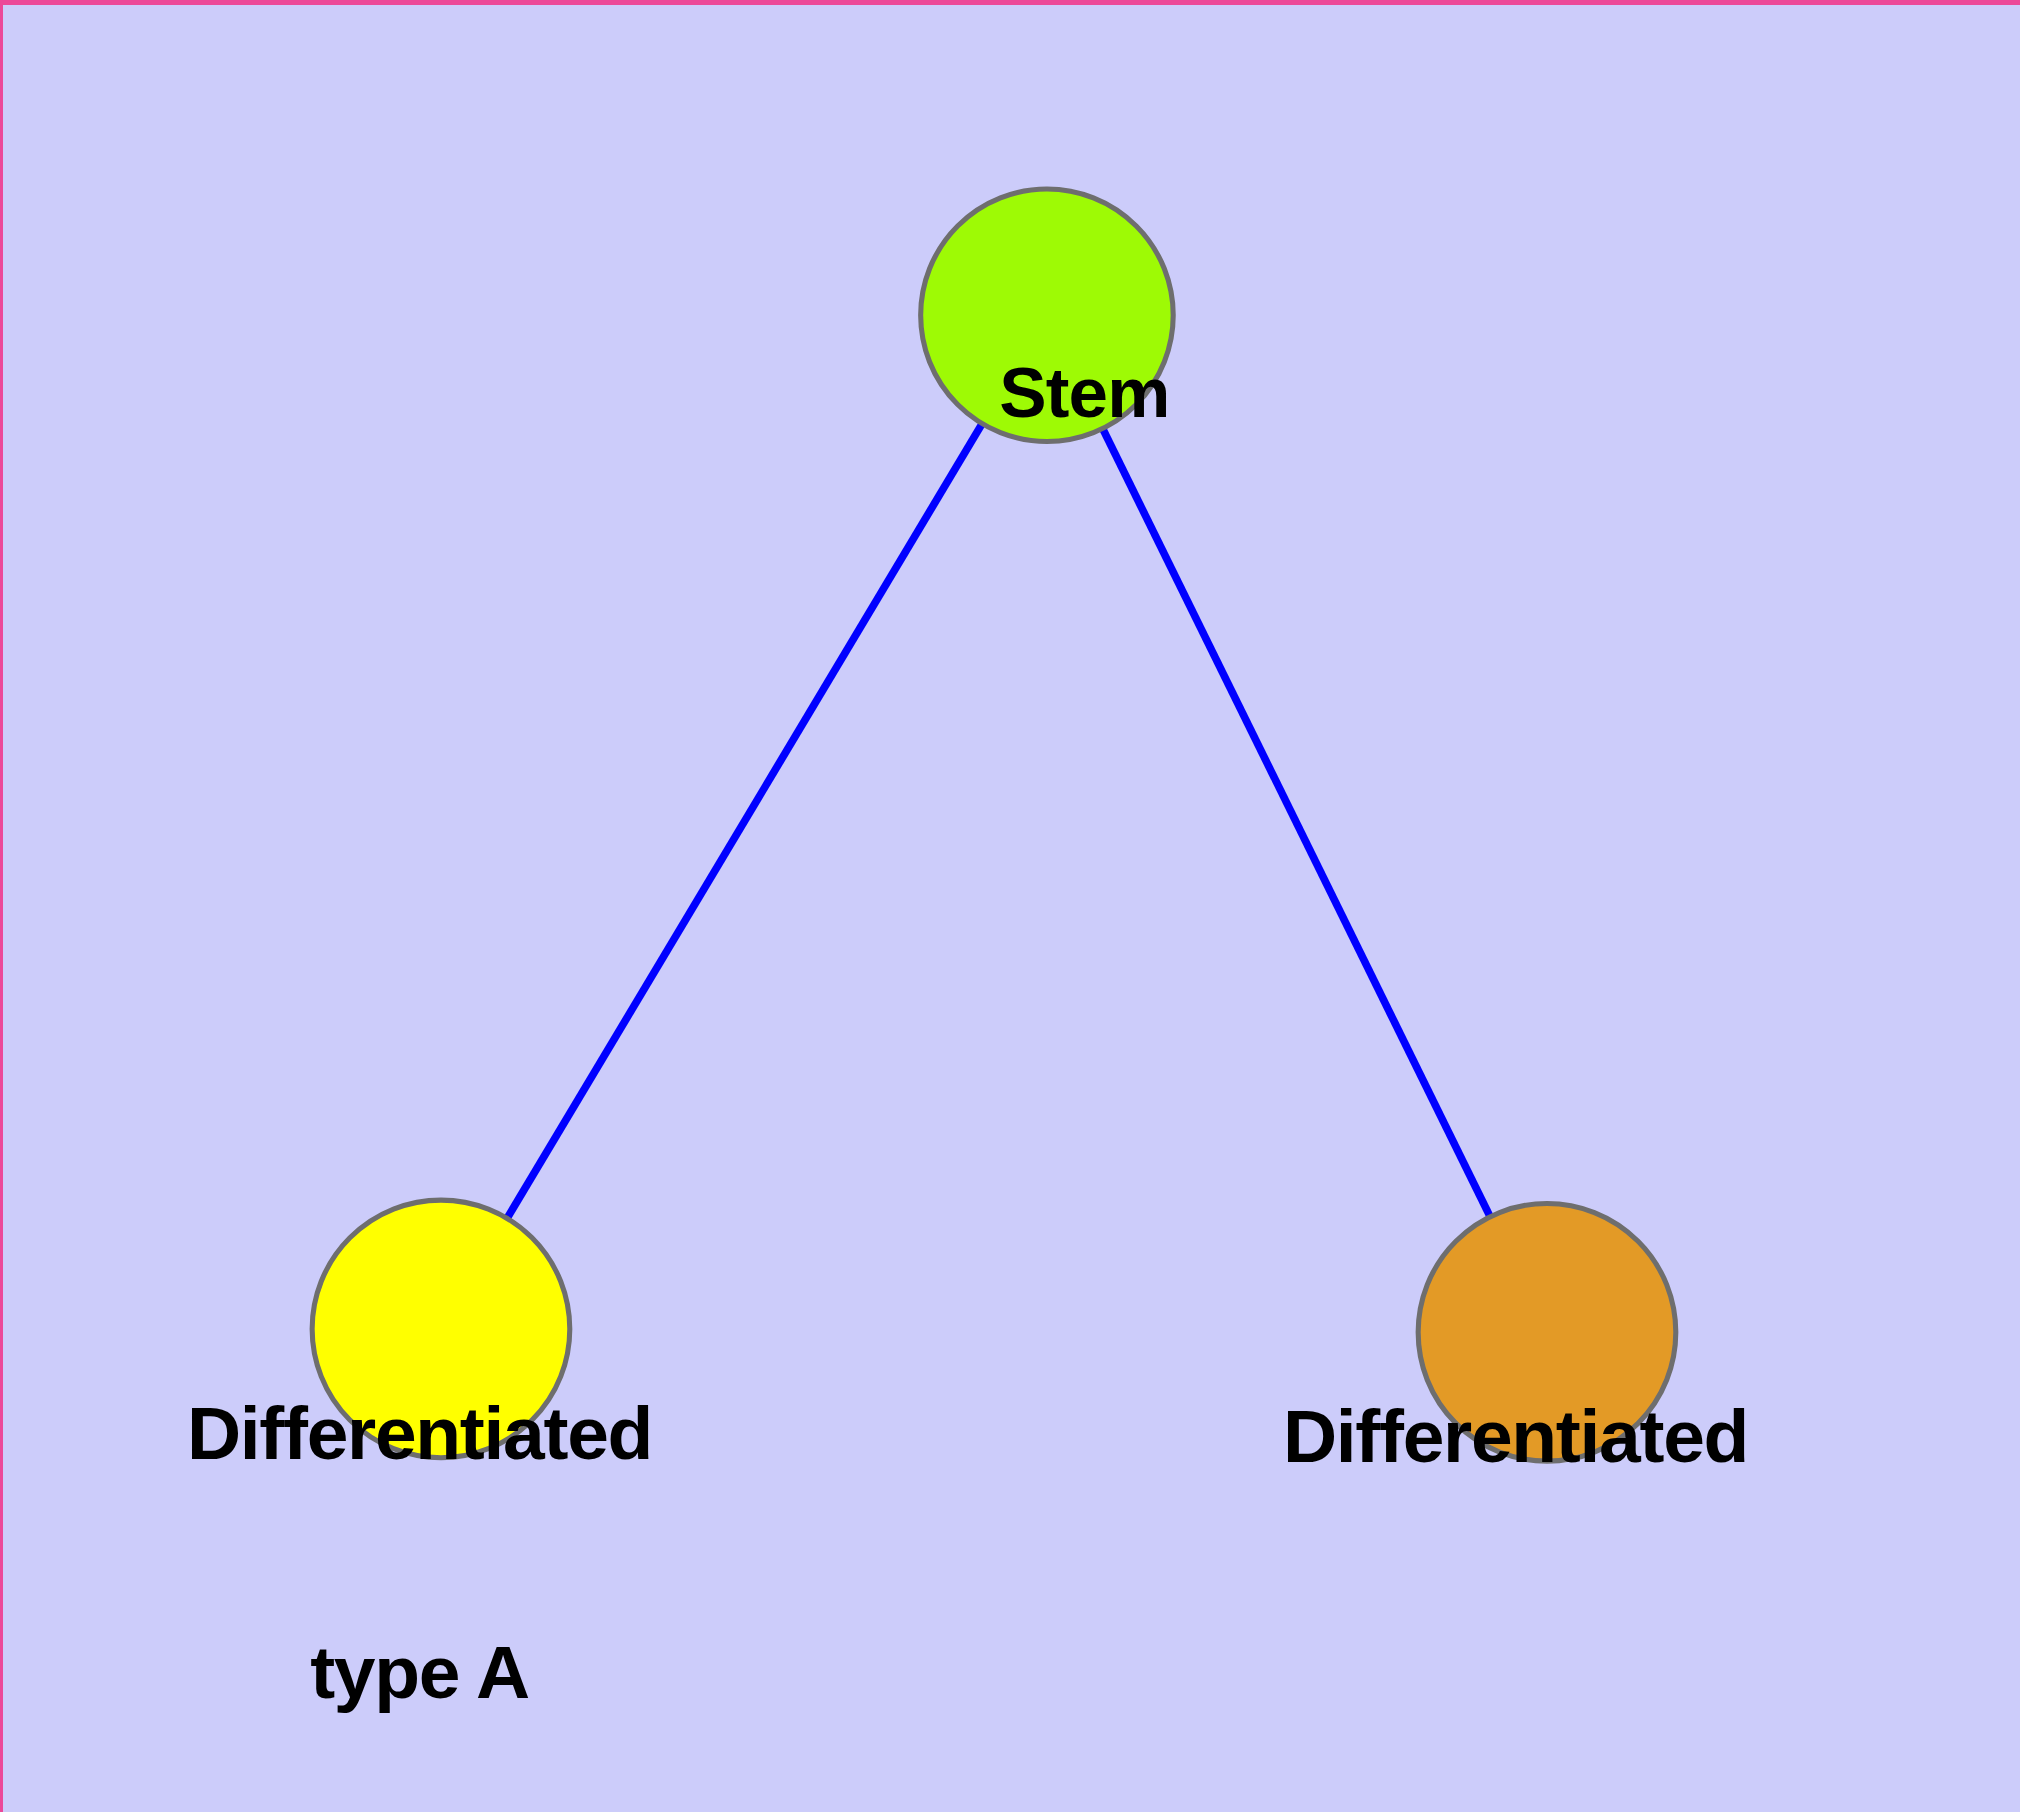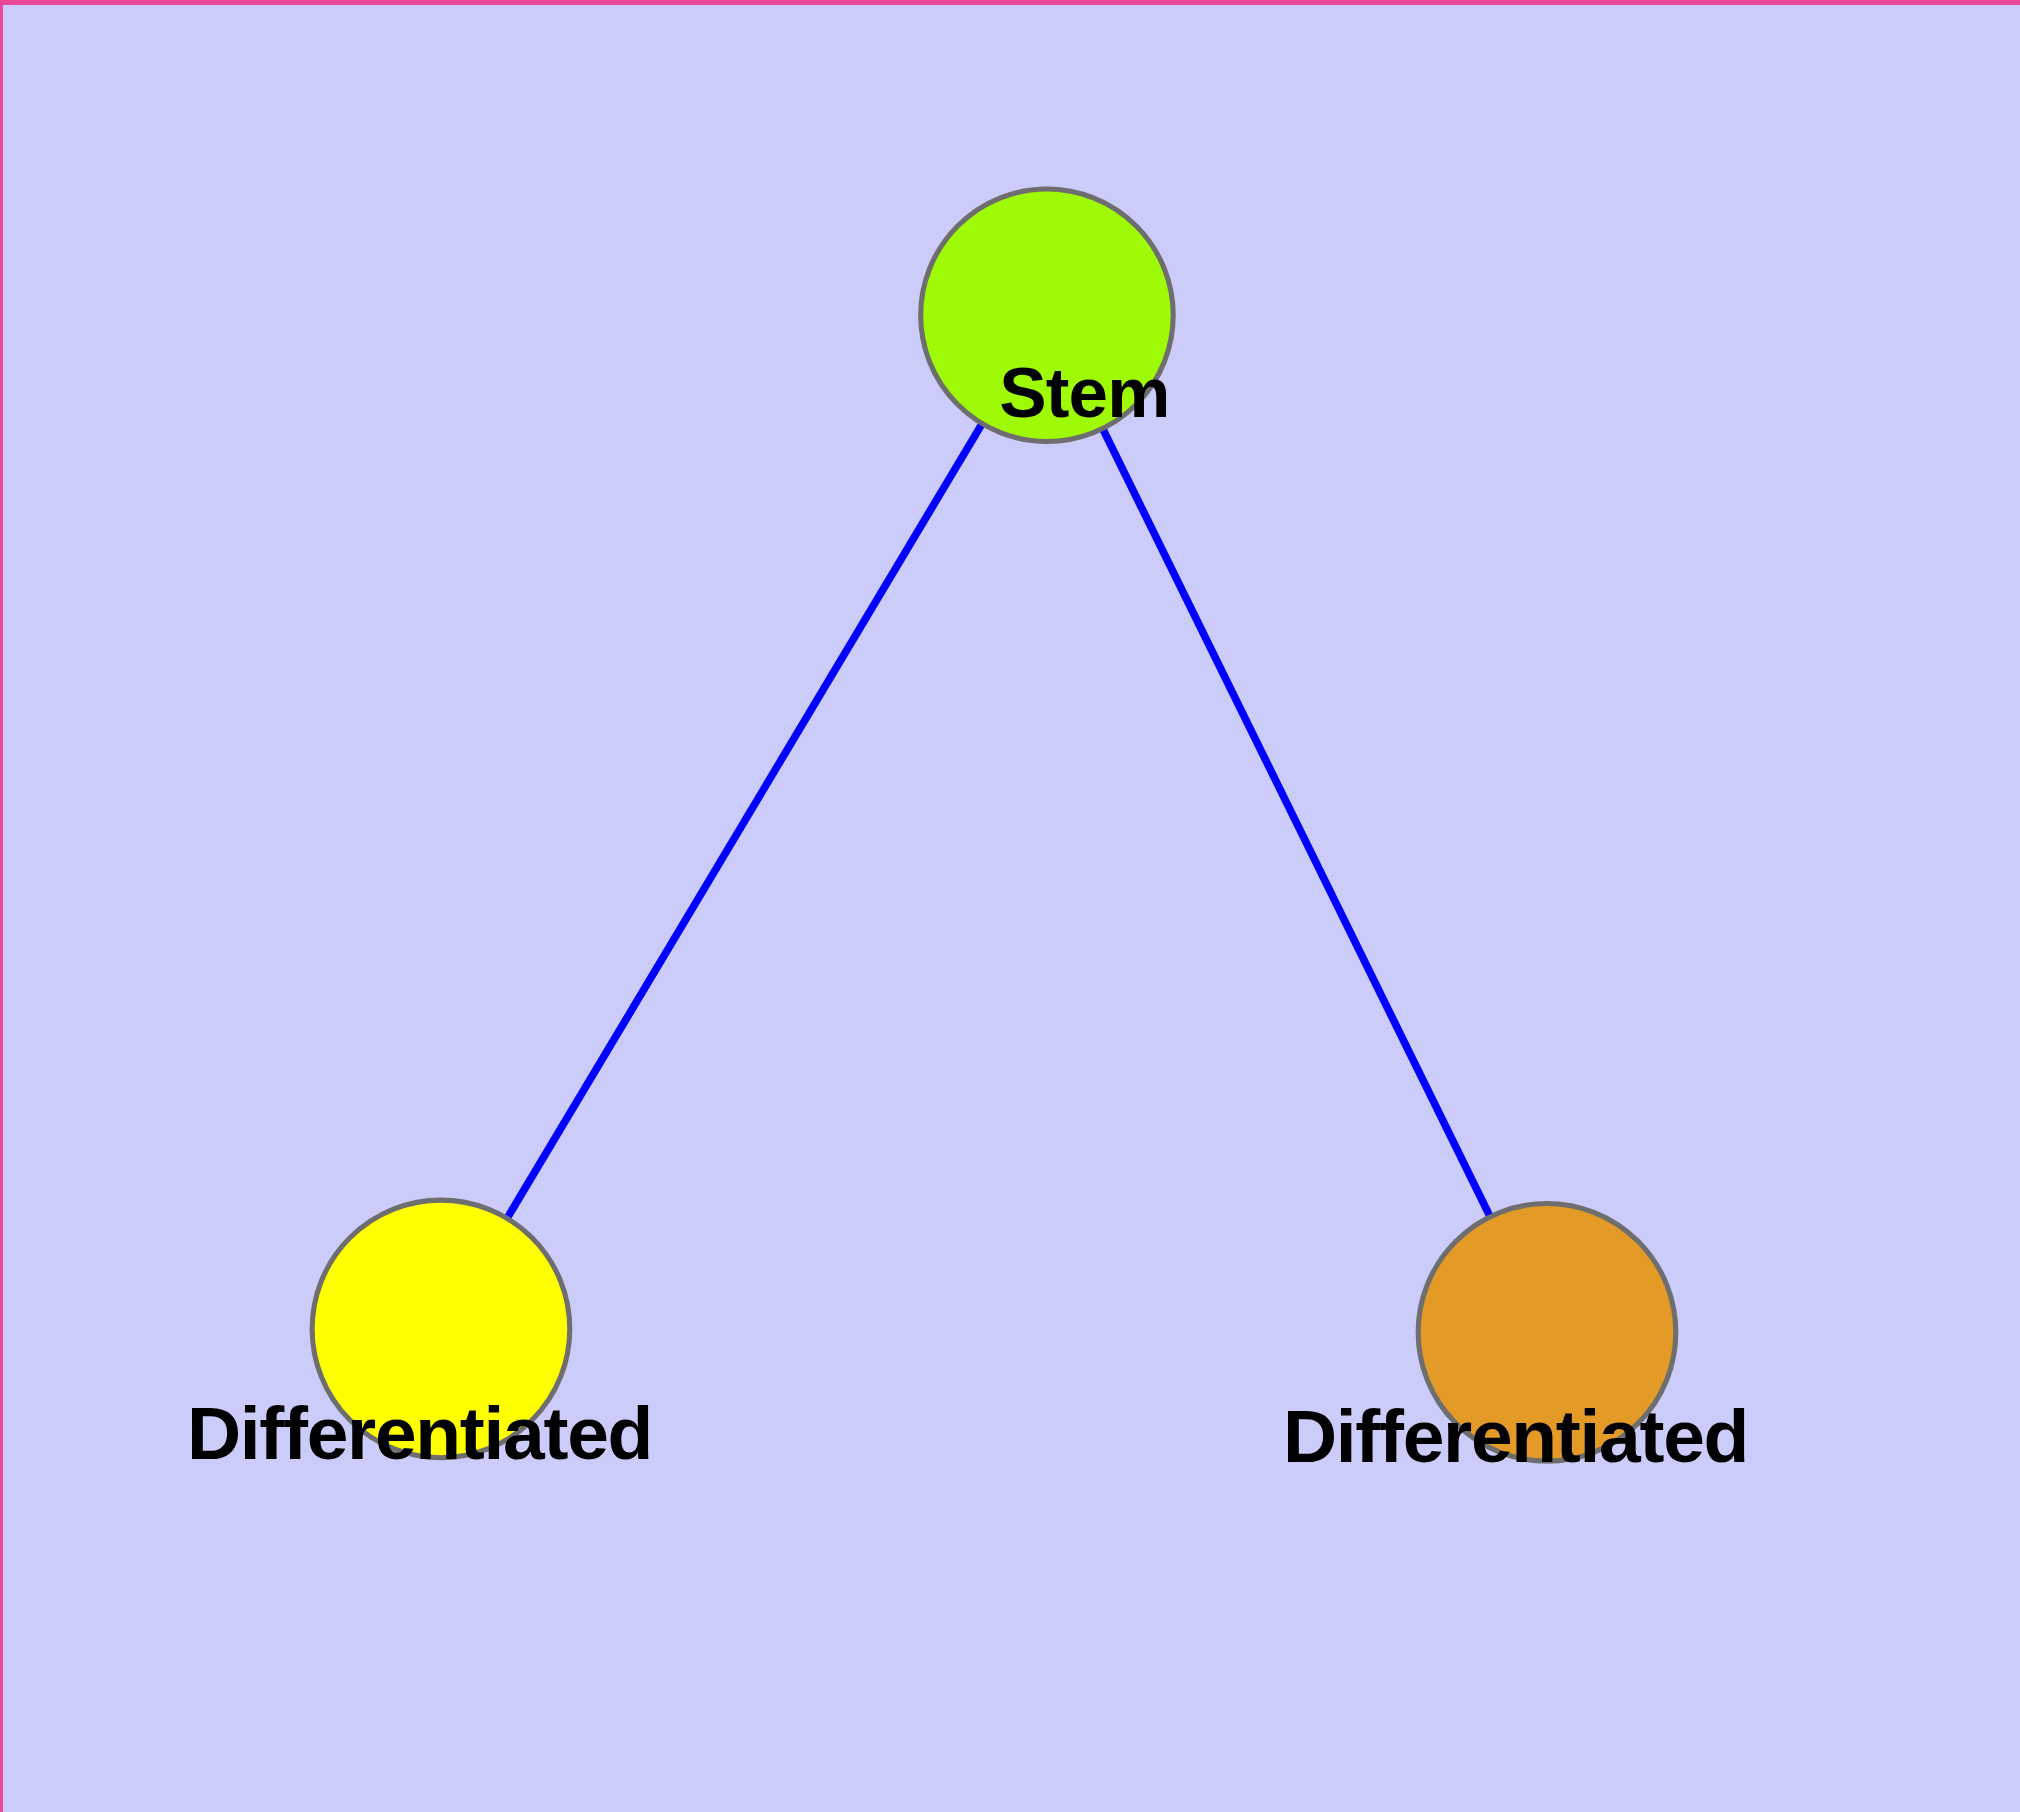--- a/index.html
+++ b/index.html
@@ -71,20 +71,21 @@
       <circle cx="1825" cy="1572" r="152" fill="#e39a26" stroke="#6e6e6e" stroke-width="6"></circle>
     </g>
   </svg>
 
   <div class="node-label stem" style="left:792px; top:280px; width:509px;">
     <span>Stem</span>
   </div>
 
   <div class="node-label leaf" style="left:165px; top:1235px; width:509px;">
     <div>Differentiated</div>
+    <div>type A</div>
   </div>
 
   <div class="node-label leaf" style="left:1261px; top:1238px; width:509px;">
     <div>Differentiated</div>
   </div>
 
 </div>
 
 
 </body></html>

